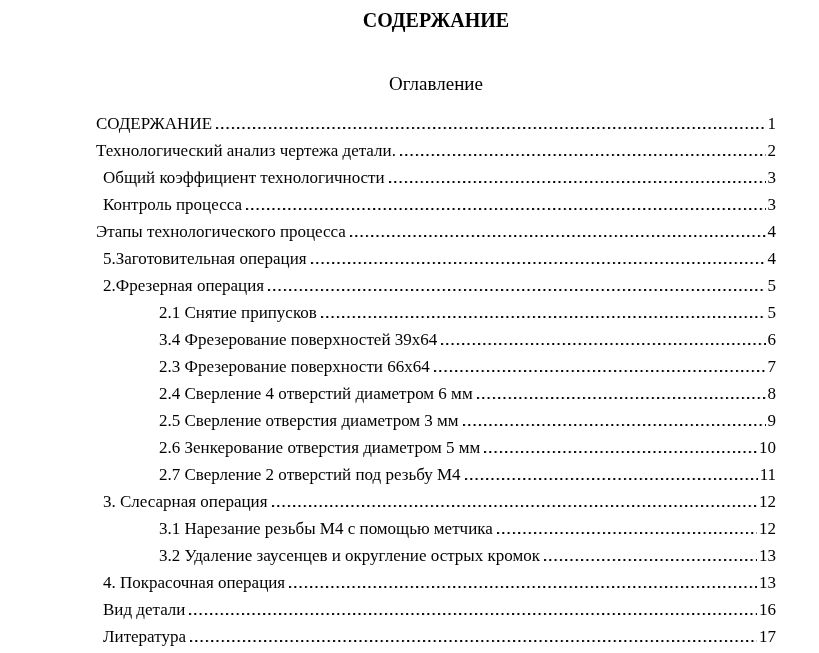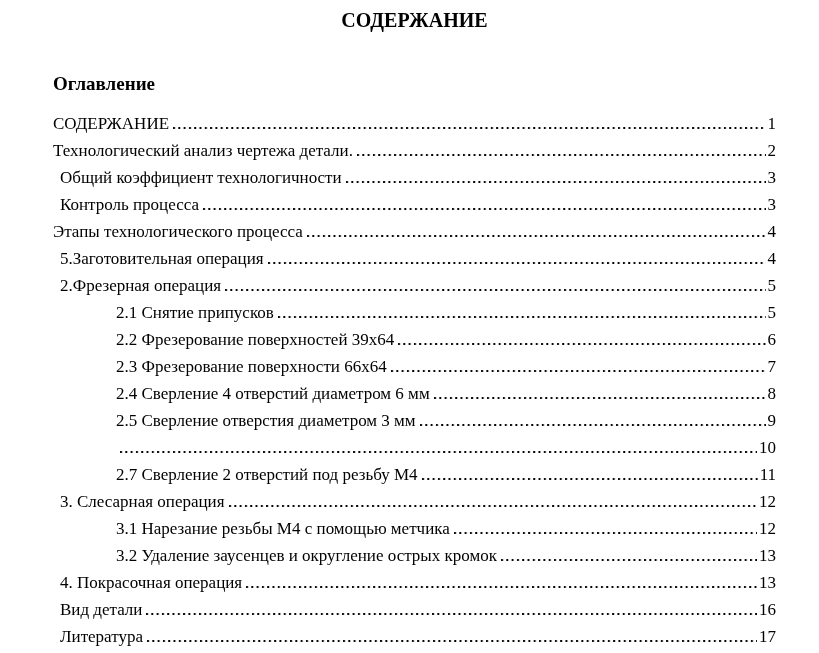--- a/index.html
+++ b/index.html
@@ -11,32 +11,33 @@
     height: 653px;
     background: #ffffff;
     color: #000000;
     font-family: "Liberation Serif", "DejaVu Serif", serif;
     overflow: hidden;
   }
   .page {
     box-sizing: border-box;
     width: 819px;
     height: 471px;
-    padding: 10px 43px 0 53px;
+    padding: 10px 43px 0 96px;
   }
   .doc-title {
     margin: 0;
     text-align: center;
     font-weight: bold;
     font-size: 20px;
     line-height: 20px;
   }
   .doc-subtitle {
     margin: 44px 0 0 0;
-    font-weight: bold;
+    text-align: center;
+    font-weight: normal;
     font-size: 19px;
     line-height: 20px;
   }
   .toc-list {
     margin-top: 16px;
   }
   .toc-row {
     display: flex;
     align-items: baseline;
     height: 27px;
@@ -103,40 +104,41 @@
     <span class="toc-label">2.Фрезерная операция</span>
     <span class="toc-leader"></span>
     <span class="toc-page">5</span>
   </div>
       <div class="toc-row level-2">
     <span class="toc-label">2.1 Снятие припусков</span>
     <span class="toc-leader"></span>
     <span class="toc-page">5</span>
   </div>
       <div class="toc-row level-2">
-    <span class="toc-label">2.2 Фрезерование поверхностей 39х64</span>
+    <span class="toc-label">3.4 Фрезерование поверхностей 39х64</span>
     <span class="toc-leader"></span>
     <span class="toc-page">6</span>
   </div>
       <div class="toc-row level-2">
     <span class="toc-label">2.3 Фрезерование поверхности 66х64</span>
     <span class="toc-leader"></span>
     <span class="toc-page">7</span>
   </div>
       <div class="toc-row level-2">
     <span class="toc-label">2.4 Сверление 4 отверстий диаметром 6 мм</span>
     <span class="toc-leader"></span>
     <span class="toc-page">8</span>
   </div>
       <div class="toc-row level-2">
     <span class="toc-label">2.5 Сверление отверстия диаметром 3 мм</span>
     <span class="toc-leader"></span>
     <span class="toc-page">9</span>
   </div>
       <div class="toc-row level-2">
+    <span class="toc-label">2.6 Зенкерование отверстия диаметром 5 мм</span>
     <span class="toc-leader"></span>
     <span class="toc-page">10</span>
   </div>
       <div class="toc-row level-2">
     <span class="toc-label">2.7 Сверление 2 отверстий под резьбу М4</span>
     <span class="toc-leader"></span>
     <span class="toc-page">11</span>
   </div>
       <div class="toc-row level-1">
     <span class="toc-label">3. Слесарная операция</span>

